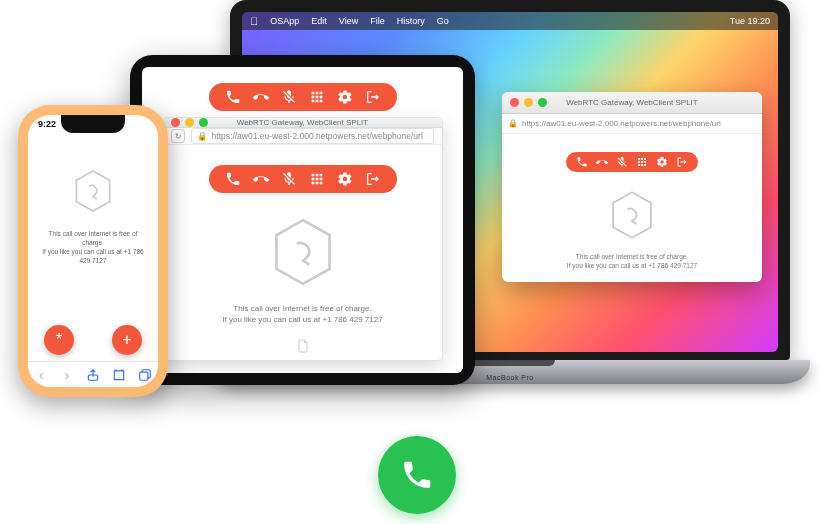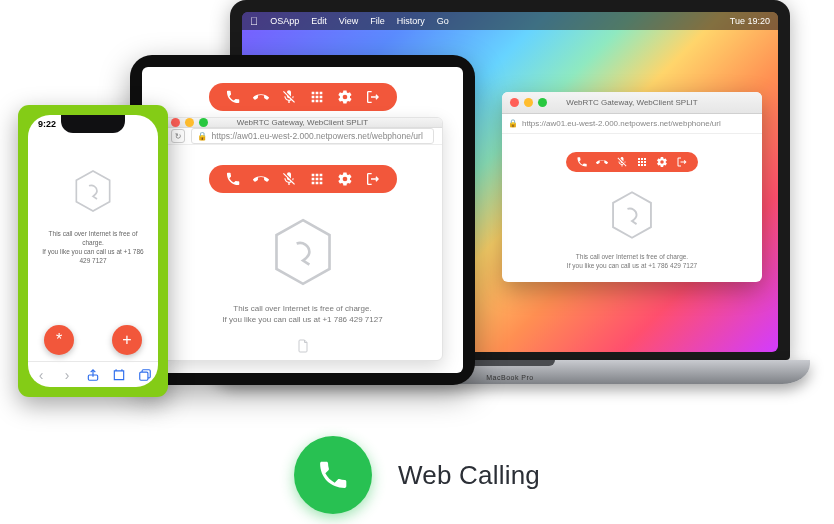--- a/index.html
+++ b/index.html
@@ -50,21 +50,21 @@
   .tablet-inner { position:absolute; inset:0; display:flex; flex-direction:column; align-items:center; padding:16px 0 0; }
   .tablet-browser { position:absolute; top:50px; left:20px; right:20px; bottom:12px; background:#fff; border:1px solid #e3e3e3; border-radius:6px; box-shadow:0 6px 18px rgba(0,0,0,.15); overflow:hidden; display:flex; flex-direction:column; }
   .tab-titlebar { height:20px; background:linear-gradient(#f4f4f4,#e8e8e8); border-bottom:1px solid #ddd; display:flex; align-items:center; padding:0 8px; gap:5px; position:relative; }
   .tab-title { position:absolute; left:0; right:0; text-align:center; font-size:8px; color:#666; }
   .tab-urlbar { height:22px; display:flex; align-items:center; padding:0 8px; border-bottom:1px solid #eee; font-size:8.5px; color:#888; gap:6px; }
   .tab-urlbar .navbtn { width:14px; height:14px; border:1px solid #d0d0d0; border-radius:3px; display:flex; align-items:center; justify-content:center; font-size:8px; color:#888;}
   .url-field { flex:1; border:1px solid #e0e0e0; border-radius:3px; height:16px; display:flex; align-items:center; padding:0 5px; gap:4px; }
   .tab-body { flex:1; text-align:center; padding:20px 12px 8px; }
 
   
-  .phone { position:absolute; top:105px; left:18px; width:150px; height:292px; background:#84cc16; border-radius:11px; padding:10px; box-shadow:0 8px 24px rgba(0,0,0,.35); }
+  .phone { position:absolute; top:105px; left:18px; width:150px; height:292px; background:#fdba74; border-radius:32px; padding:10px; box-shadow:0 8px 24px rgba(0,0,0,.35); }
   .phone-screen { width:100%; height:100%; background:#fff; border-radius:22px; overflow:hidden; position:relative; }
   .phone-notch { position:absolute; top:0; left:50%; transform:translateX(-50%); width:64px; height:18px; background:#101012; border-radius:0 0 12px 12px; z-index:5; }
   .phone-status { position:absolute; top:4px; left:10px; font-size:9px; font-weight:600; color:#000; z-index:6;}
   .phone-content { position:absolute; top:26px; left:0; right:0; bottom:26px; display:flex; flex-direction:column; align-items:center; }
   .phone-text { font-size:6.5px; color:#666; text-align:center; line-height:1.4; padding:0 10px; }
   .phone-fabs { position:absolute; bottom:6px; left:0; right:0; display:flex; justify-content:space-between; padding:0 16px; }
   .fab { width:30px; height:30px; border-radius:50%; background:#f2573b; color:#fff; display:flex; align-items:center; justify-content:center; font-size:16px; font-weight:300; box-shadow:0 2px 6px rgba(0,0,0,.25); }
   .phone-dock { position:absolute; bottom:0; left:0; right:0; height:26px; border-top:1px solid #e8e8e8; display:flex; align-items:center; justify-content:space-around; }
   .phone-dock .dock-ico { width:16px; height:16px; color:#2f6fed; font-size:14px; display:flex; align-items:center; justify-content:center; }
   .phone-dock .dock-ico.muted { color:#b0b3b8; }
@@ -313,14 +313,13 @@
     </div>
   </div>
 </div>
 
 <div class="footer">
   <div class="call-badge">
     <svg viewBox="0 0 24 24">
         <path d="M6.6 10.8c1.4 2.8 3.8 5.2 6.6 6.6l2.2-2.2c.3-.3.7-.4 1.1-.3 1.2.4 2.5.6 3.8.6.6 0 1.1.5 1.1 1.1V20c0 .6-.5 1.1-1.1 1.1C10.2 21.1 2.9 13.8 2.9 3.7 2.9 3.1 3.4 2.6 4 2.6h3.4c.6 0 1.1.5 1.1 1.1 0 1.3.2 2.6.6 3.8.1.4 0 .8-.3 1.1L6.6 10.8z"></path>
       </svg>
   </div>
-  <div class="footer-label">Web Calling</div>
 </div>
 
 </body></html>

